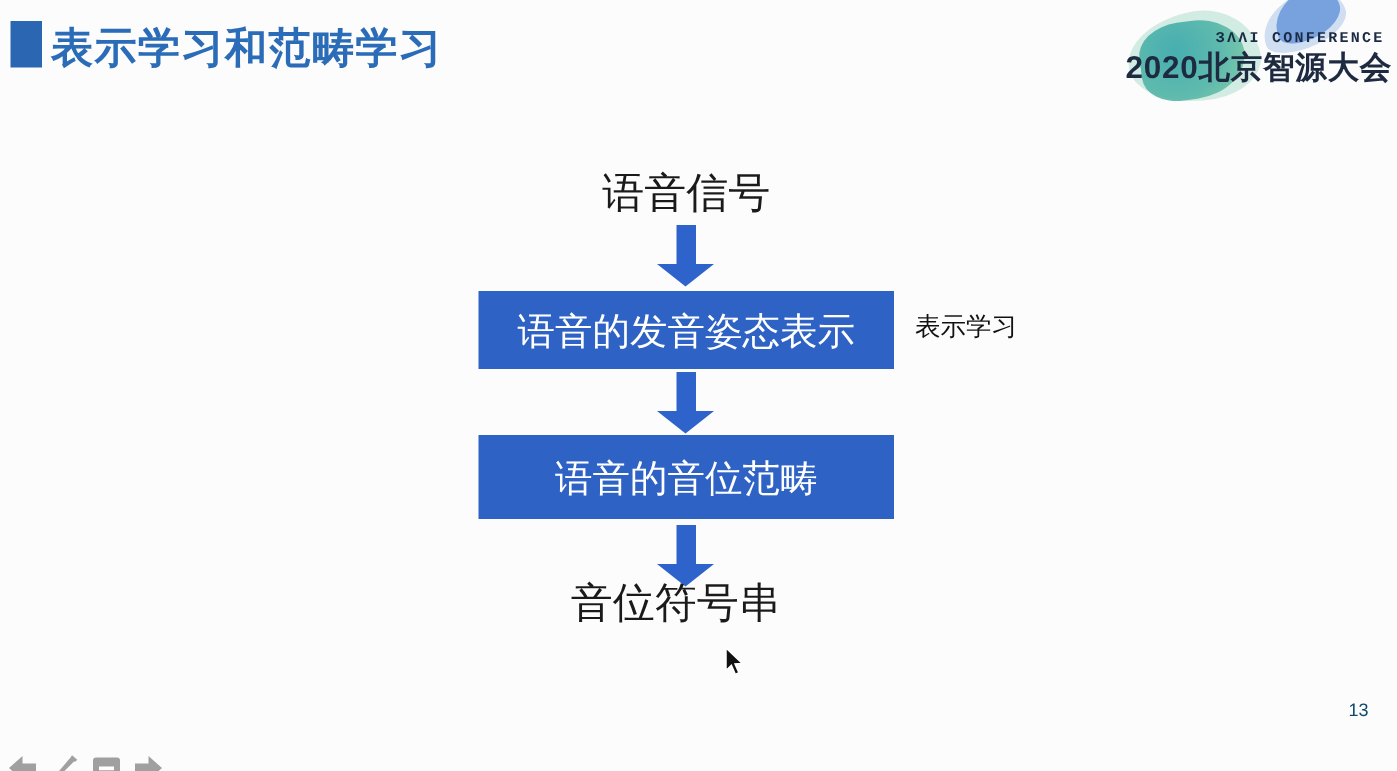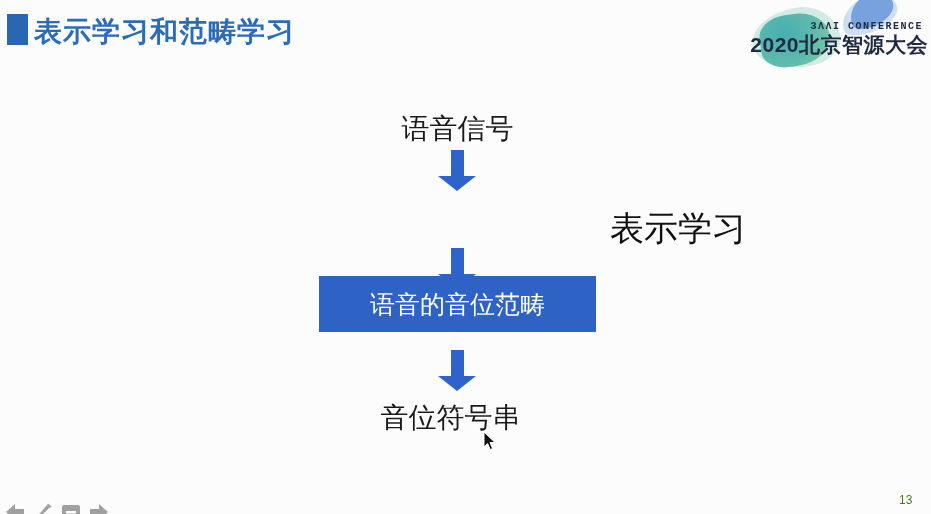--- a/index.html
+++ b/index.html
@@ -58,32 +58,32 @@
     font-size:21px; font-weight:bold; color:#1d2a40;
     letter-spacing:.5px; white-space:nowrap;
   }
 
   
   .flow-text {
     position:absolute; width:277px; text-align:center;
     font-size:28px; color:#1a1a1a; white-space:nowrap;
   }
   .flow-input  { left:319px; top:110px;font-family:Liberation Serif, serif; }
-  .flow-output { left:312px; top:399px; }
+  .flow-output { left:312px; top:383px; }
   .flow-box {
     position:absolute; left:319px; width:277px;
     background:#2e62c4; color:#fff;
     font-size:25px; text-align:center; white-space:nowrap;
     display:flex; align-items:center; justify-content:center;
   }
   .box-1 { top:194px; height:52px; }
-  .box-2 { top:276px; height:56px; }
+  .box-2 { top:290px; height:56px; }
   .side-label {
     position:absolute; left:610px;
-    font-size:34px; color:#111; white-space:nowrap;
+    font-size:17px; color:#111; white-space:nowrap;
   }
   .side-label-1 { top:206px; }
   .side-label-2 { top:306px; }
   .flow-arrow { position:absolute; left:438px; width:38px; }
   .arrow-1 { top:150px; } .arrow-2 { top:248px; } .arrow-3 { top:350px; }
   .flow-arrow .stem { width:13px; height:26px; background:#2e63cb; margin:0 auto; }
   .flow-arrow .head {
     width:0; height:0;
     border-left:19px solid transparent; border-right:19px solid transparent;
     border-top:15px solid #2e63cb;
@@ -91,22 +91,22 @@
 
   
   .cursor { position:absolute; left:483px; top:432px; }
 
   
   .pres-toolbar { position:absolute; left:5px; top:503px; display:flex; gap:8px; }
   .pres-toolbar svg { display:block; }
 
   
   .page-number {
-    position:absolute; left:899px; top:493px;
-    font-size:12px; color:#4d7c0f;
+    position:absolute; left:899px; top:466px;
+    font-size:12px; color:#0c4a6e;
   }
 </style>
 </head>
 <body>
 
 <div class="stage">
 
   <div class="title-bullet"></div>
   <div class="slide-title">表示学习和范畴学习</div>
 
@@ -119,20 +119,21 @@
     <div class="logo-line2">2020北京智源大会</div>
   </div>
 
   <div class="flow-text flow-input">语音信号</div>
 
   <div class="flow-arrow arrow-1">
     <div class="stem"></div>
     <div class="head"></div>
   </div>
 
+  <div class="flow-box box-1">语音的发音姿态表示</div>
   <div class="side-label side-label-1">表示学习</div>
 
   <div class="flow-arrow arrow-2">
     <div class="stem"></div>
     <div class="head"></div>
   </div>
 
   <div class="flow-box box-2">语音的音位范畴</div>
 
   <div class="flow-arrow arrow-3">

